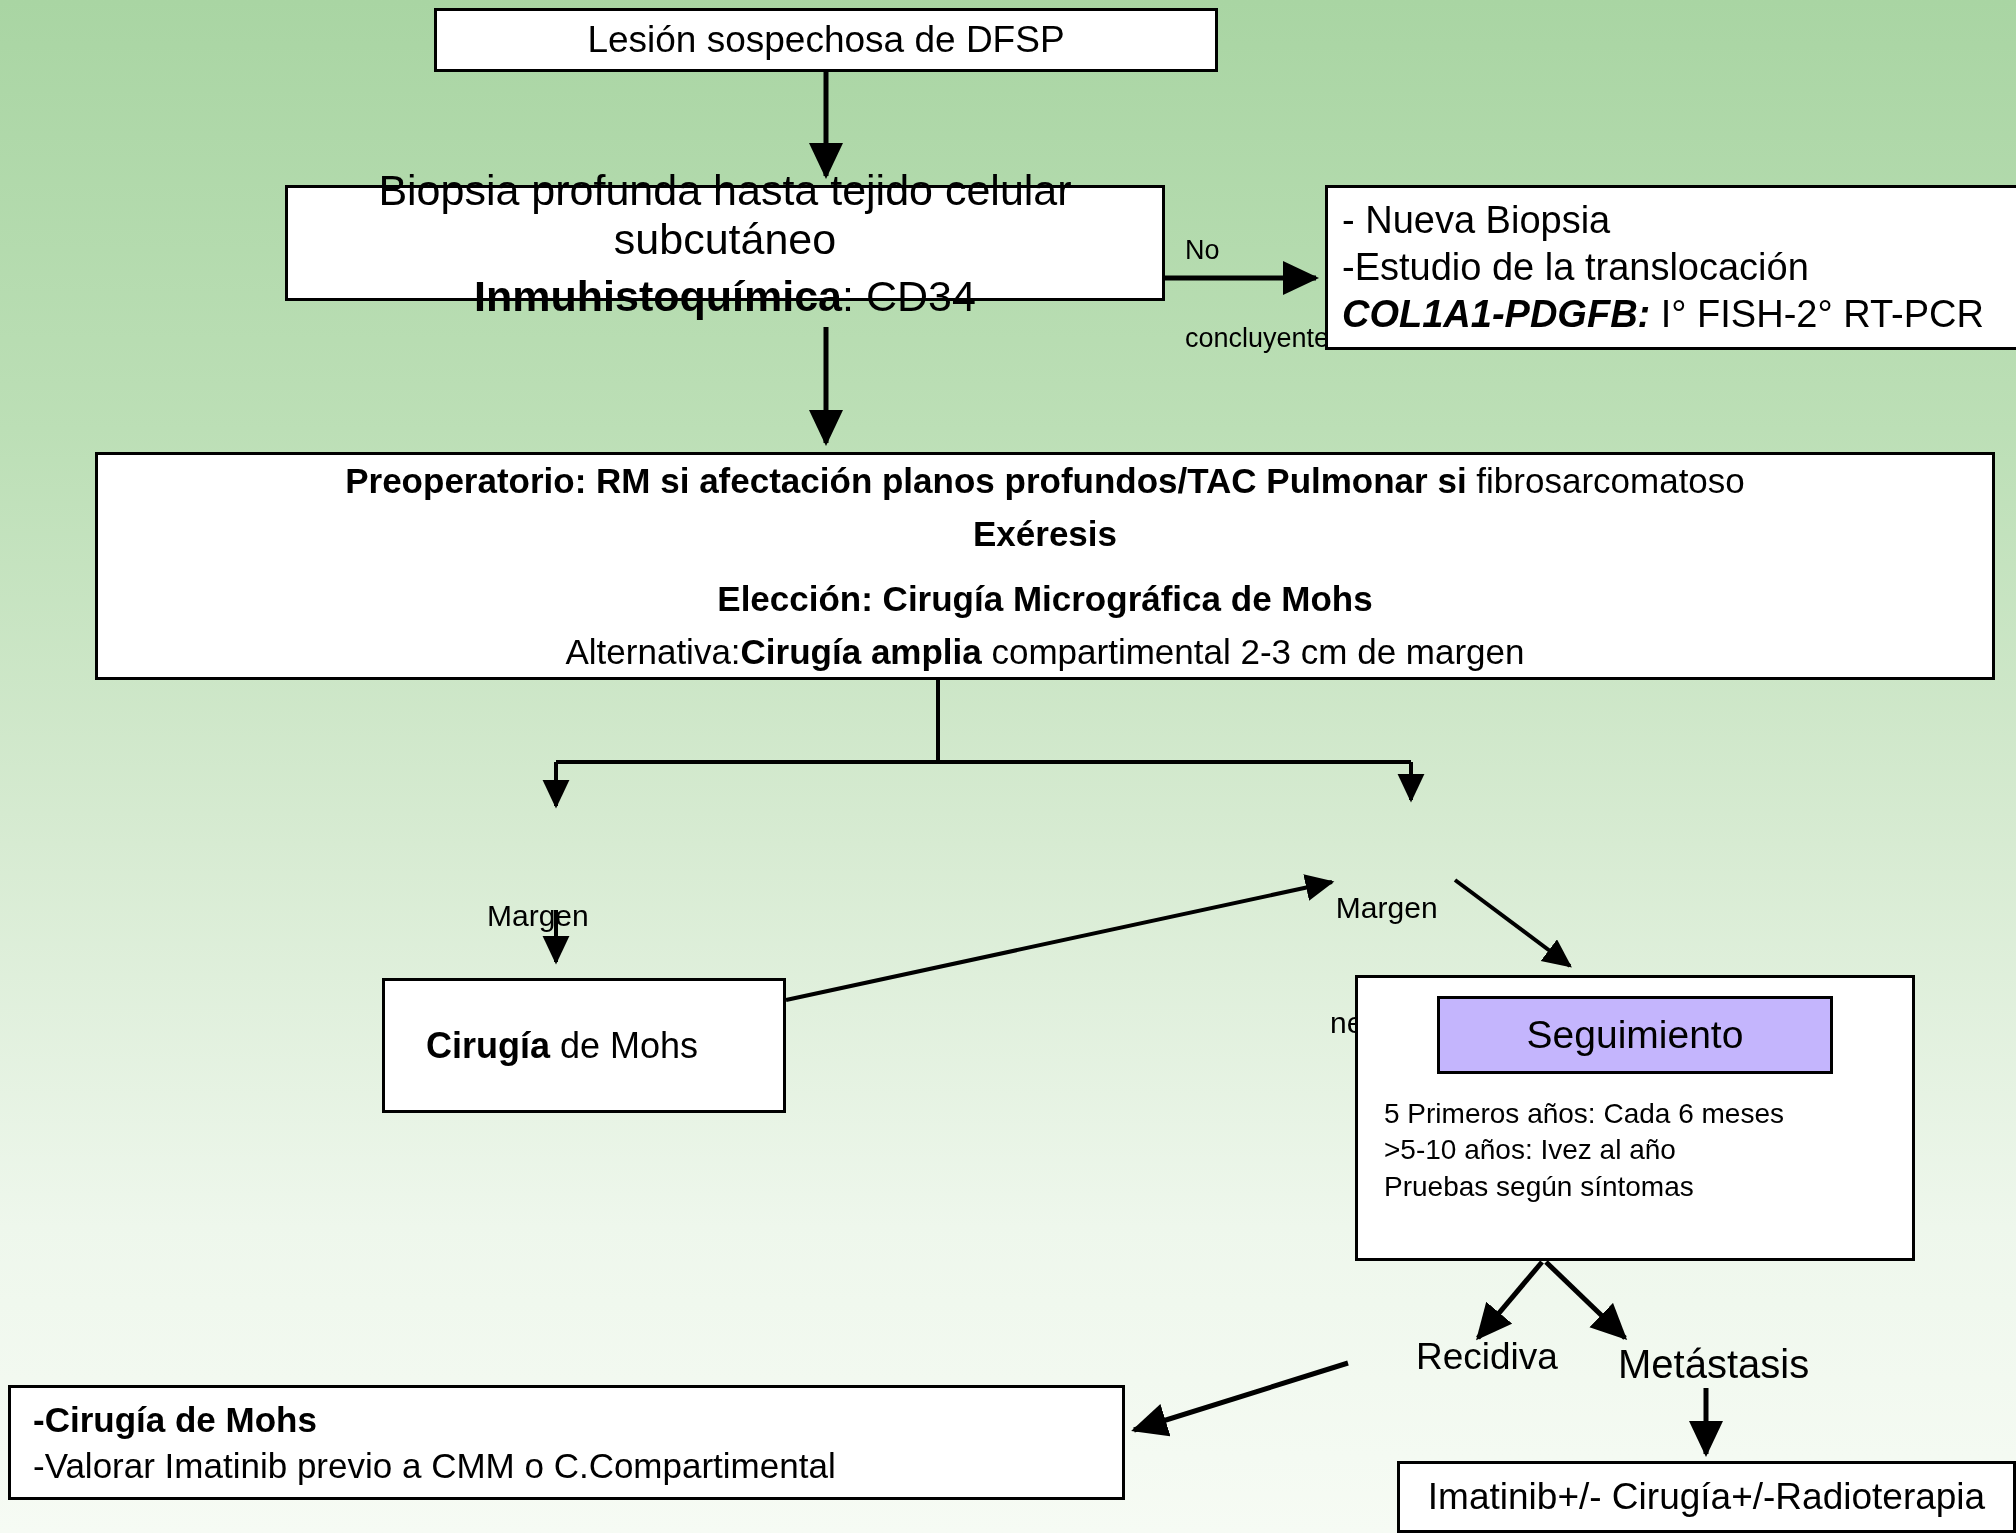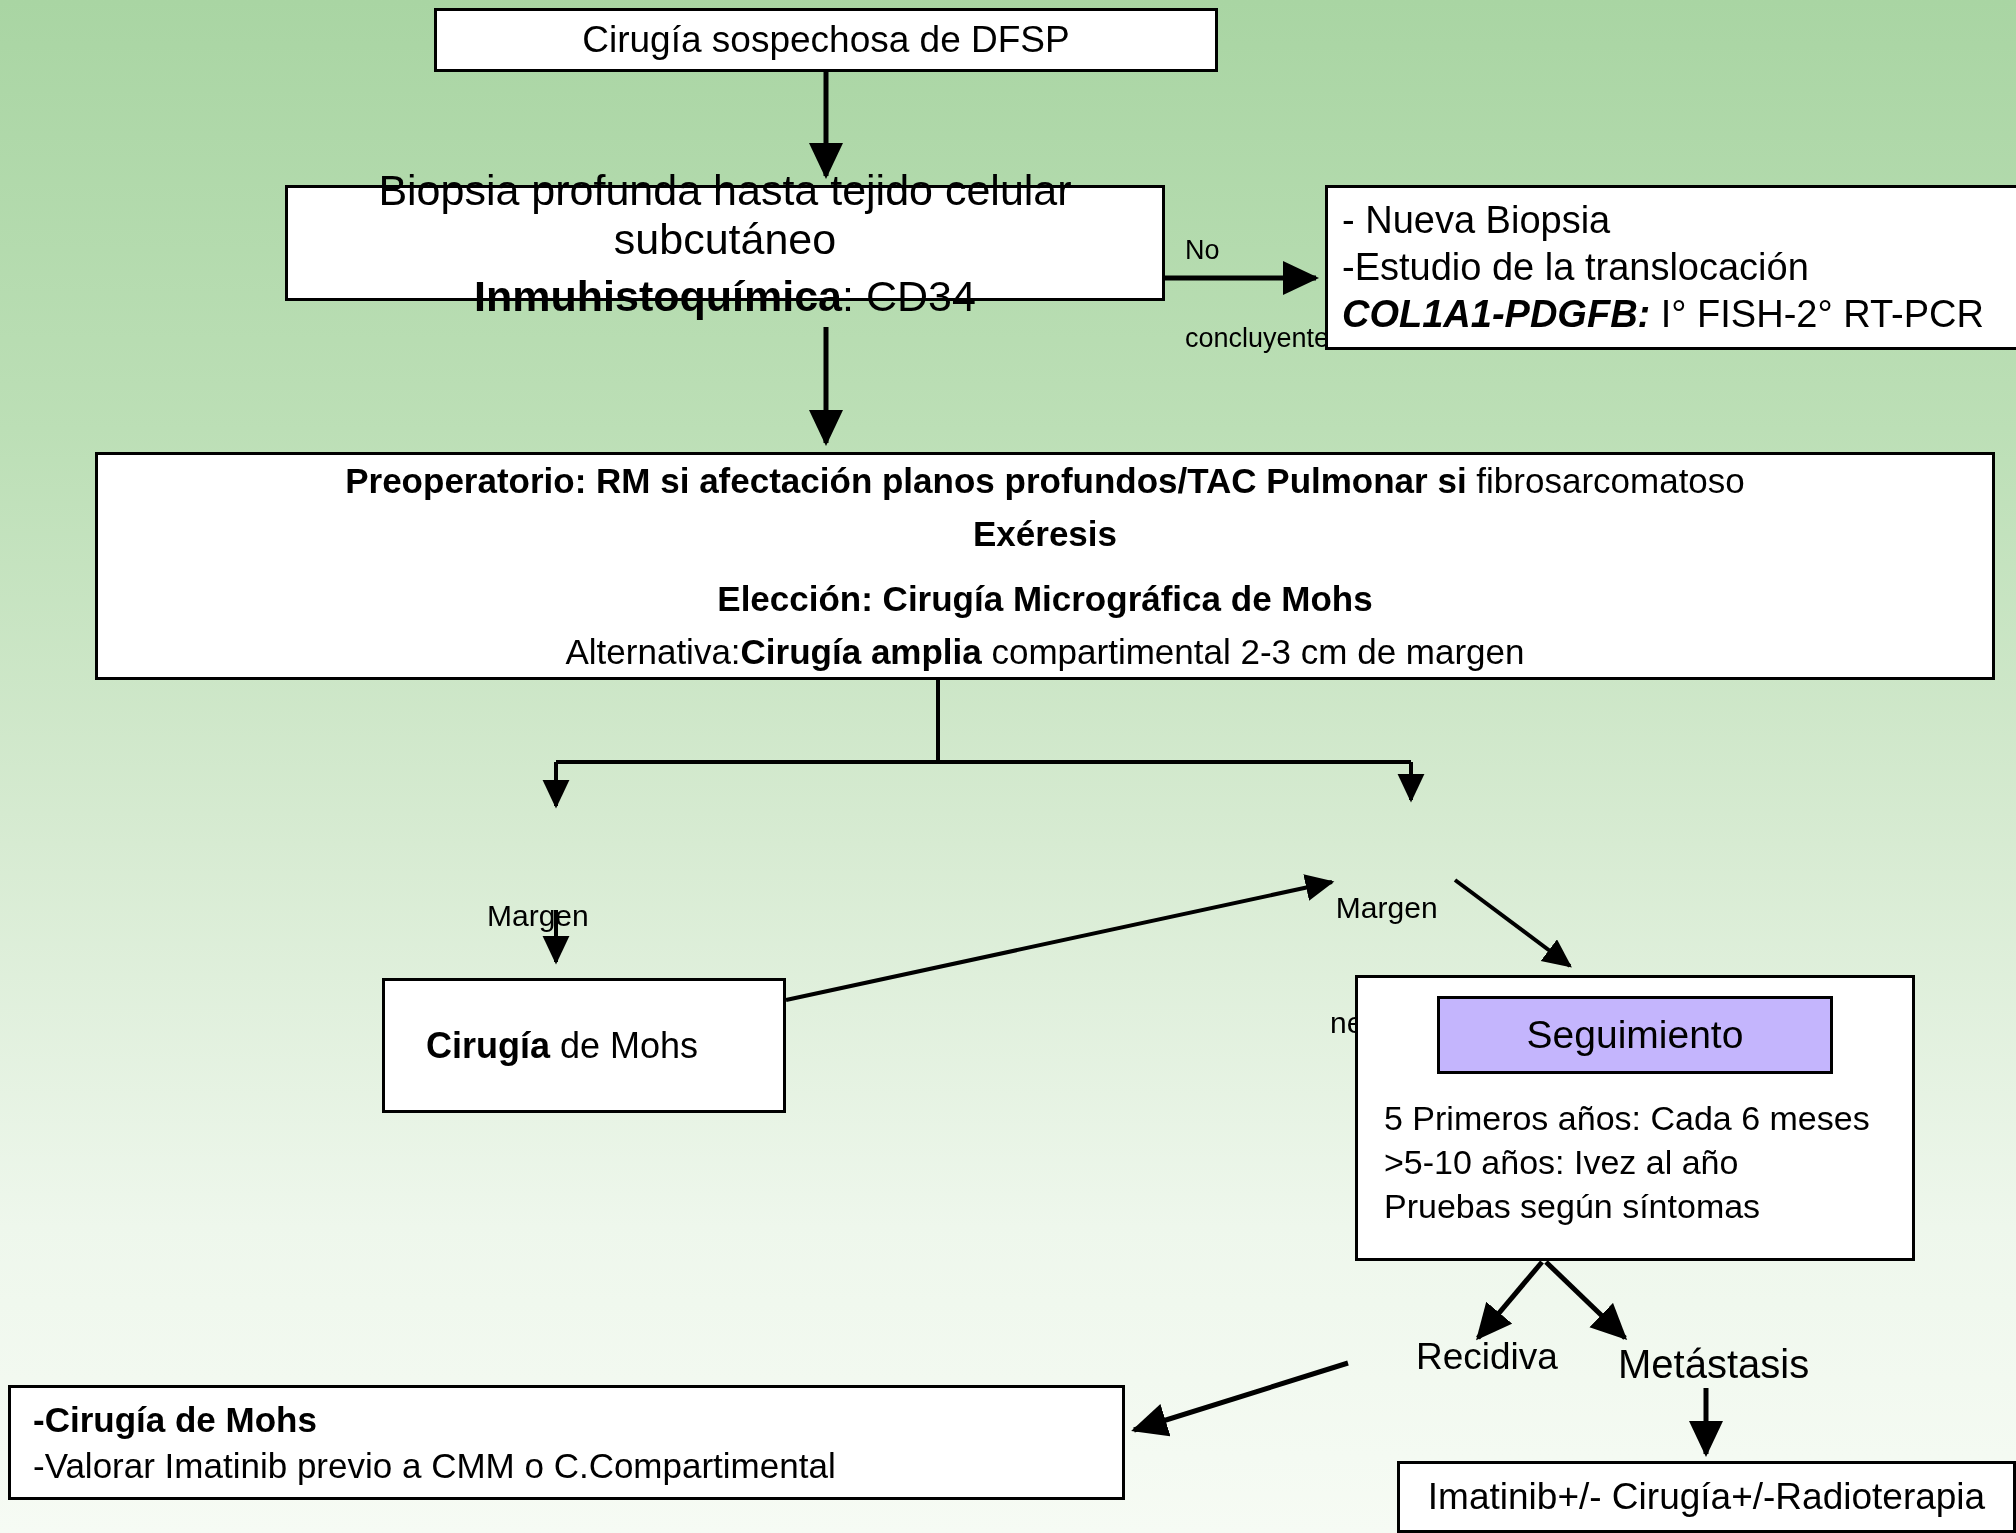--- a/index.html
+++ b/index.html
@@ -44,21 +44,21 @@
   
   #box-lesion      { left: 434px; top: 8px;    width: 784px; height: 64px;  font-size: 37px; }
   #box-biopsia     { left: 285px; top: 185px;  width: 880px; height: 116px; font-size: 43px; }
   #box-nueva       { left: 1325px; top: 185px; width: 697px; height: 165px; font-size: 38px; padding: 6px 14px; }
   #box-preop       { left: 95px;  top: 452px;  width: 1900px; height: 228px; font-size: 35px; }
   #box-mohs        { left: 382px; top: 978px;  width: 404px; height: 135px; font-size: 36px; padding-left: 41px; }
   #box-segui-outer { left: 1355px; top: 975px; width: 560px; height: 286px; justify-content: flex-start; }
   #box-segui-title { position: relative; margin: 18px auto 0 auto; width: 396px; height: 78px;
                      border: 3px solid #000; background: #c4b5fd; box-sizing: border-box;
                      display: flex; align-items: center; justify-content: center; font-size: 39px; }
-  #segui-details   { margin: 22px 0 0 26px; font-size: 34px; line-height: 1.30; }
+  #segui-details   { margin: 22px 0 0 26px; font-size: 28px; line-height: 1.30; }
   #box-bottomleft  { left: 8px;   top: 1385px; width: 1117px; height: 115px; font-size: 35px; padding-left: 22px; }
   #box-imatinib    { left: 1397px; top: 1461px; width: 619px; height: 72px;  font-size: 37px; }
 
   #lbl-no-concl    { left: 1185px; top: 178px;  font-size: 27px; }
   #lbl-margen-pos  { left: 487px;  top: 820px;  font-size: 30px; line-height: 1.28; text-align: center; }
   #lbl-margen-neg  { left: 1330px; top: 812px;  font-size: 30px; line-height: 1.28; text-align: center; }
   #lbl-recidiva    { left: 1416px; top: 1337px; font-size: 37px; }
   #lbl-metastasis  { left: 1618px; top: 1343px; font-size: 40px; }
 </style>
 </head>
@@ -93,21 +93,21 @@
     <line x1="1542" y1="1262" x2="1478" y2="1338" stroke="#000" stroke-width="5" marker-end="url(#arrow)"></line>
 
     <line x1="1546" y1="1262" x2="1625" y2="1338" stroke="#000" stroke-width="5" marker-end="url(#arrow)"></line>
 
     <line x1="1348" y1="1363" x2="1134" y2="1430" stroke="#000" stroke-width="5" marker-end="url(#arrow)"></line>
 
     <line x1="1706" y1="1388" x2="1706" y2="1454" stroke="#000" stroke-width="5" marker-end="url(#arrow)"></line>
   </svg>
 
   <div class="box ctr" id="box-lesion">
-    <div>Cirugía sospechosa de DFSP</div>
+    <div>Lesión sospechosa de DFSP</div>
   </div>
 
   <div class="box ctr" id="box-biopsia">
     <div>Biopsia profunda hasta tejido celular subcutáneo</div>
     <div style="margin-top:8px;">
       <span class="b">Inmuhistoquímica</span><span>: CD34</span>
     </div>
   </div>
 
   <div class="label" id="lbl-no-concl">

